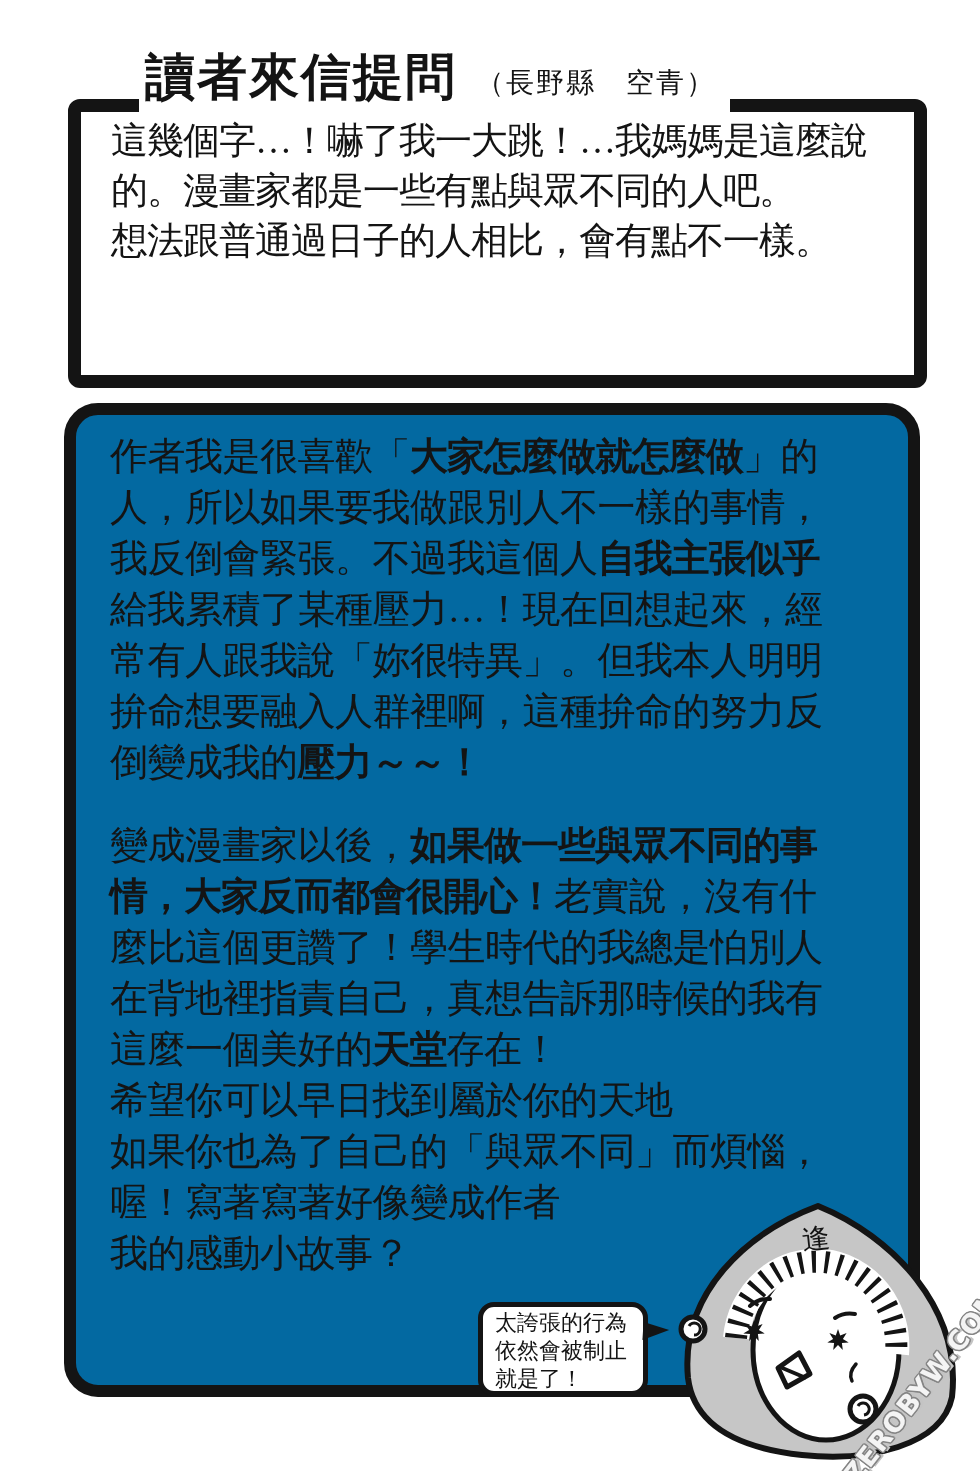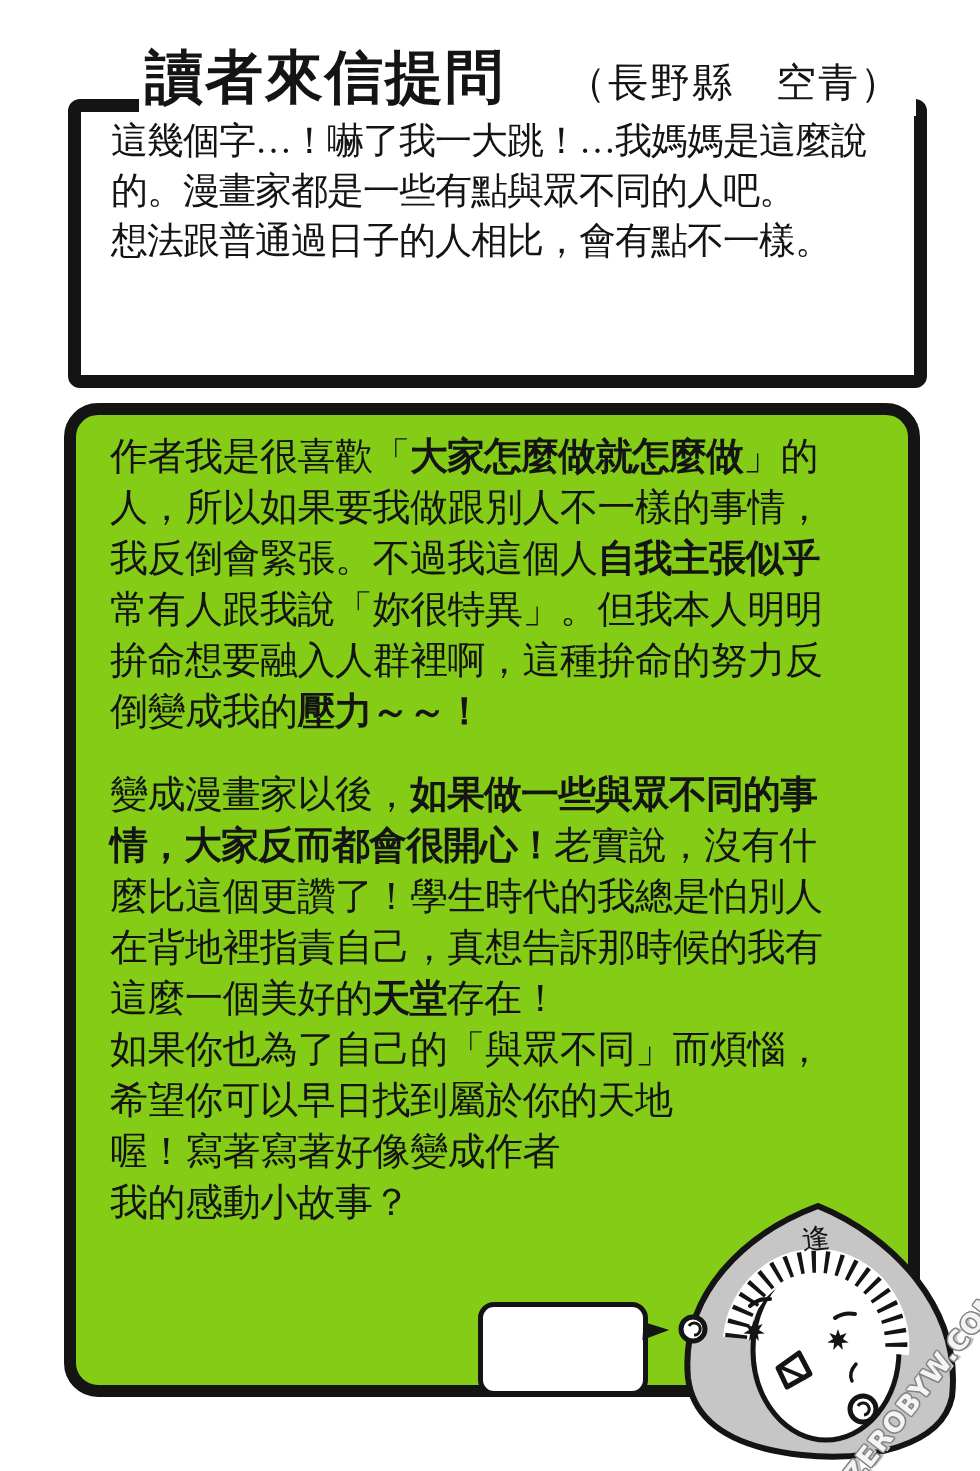--- a/index.html
+++ b/index.html
@@ -12,28 +12,28 @@
   
   .qbox {
     position:absolute; left:68px; top:99px; width:859px; height:289px;
     border:13px solid #141414; border-radius:12px; z-index:1; background:#fff;
   }
   .qtitle-row {
     position:absolute; left:58px; top:-70px; display:flex; align-items:flex-end;
     background:#fff; padding:0 14px 4px 6px; white-space:nowrap;
   }
   .pop { font-family:"DejaVu Sans","Liberation Sans",sans-serif; font-weight:900; }
-  .qtitle { font-size:58px; line-height:70px; letter-spacing:2px; }
-  .qattr  { font-size:40px; line-height:58px; margin-left:61px; letter-spacing:2px;text-align:right; }
+  .qtitle { font-size:50px; line-height:70px; letter-spacing:2px; }
+  .qattr  { font-size:28px; line-height:58px; margin-left:19px; letter-spacing:2px;text-align:right; }
   .qlines { position:absolute; left:30px; top:4px; right:6px; }
   .qline  { font-size:37px; line-height:50px; letter-spacing:-1px; white-space:nowrap; }
   
   .abox {
     position:absolute; left:64px; top:403px; width:856px; height:994px;
-    border:12px solid #141414; border-radius:34px; z-index:1; background:#84cc16;
+    border:12px solid #141414; border-radius:34px; z-index:1; background:#0369a1;
   }
   .alines { position:absolute; left:34px; top:16px; right:8px; }
   .apara + .apara { margin-top:32px; }
   .aline { font-size:38px; line-height:51px; letter-spacing:-0.5px; white-space:nowrap; }
   .aline .pop { letter-spacing:-1px; }
   
   .bubble {
     position:absolute; left:478px; top:1302px; width:170px; height:94px;
     background:#fff; border:5px solid #141414; border-radius:16px; z-index:4;
   }
@@ -73,39 +73,45 @@
         <div class="qline">想法跟普通過日子的人相比，會有點不一樣。</div>
       </div>
   </section>
 
   <section class="abox">
     <div class="alines">
         <div class="apara">
           <div class="aline"><span>作者我是很喜歡「</span><span class="pop">大家怎麼做就怎麼做</span><span>」的</span></div>
           <div class="aline"><span>人，所以如果要我做跟別人不一樣的事情，</span></div>
           <div class="aline"><span>我反倒會緊張。不過我這個人</span><span class="pop">自我主張似乎</span></div>
+          <div class="aline"><span>給我累積了某種壓力…！現在回想起來，經</span></div>
           <div class="aline"><span>常有人跟我說「妳很特異」。但我本人明明</span></div>
           <div class="aline"><span>拚命想要融入人群裡啊，這種拚命的努力反</span></div>
           <div class="aline"><span>倒變成我的</span><span class="pop">壓力～～！</span></div>
         </div>
         <div class="apara">
           <div class="aline"><span>變成漫畫家以後，</span><span class="pop">如果做一些與眾不同的事</span></div>
           <div class="aline"><span class="pop">情，大家反而都會很開心！</span><span>老實說，沒有什</span></div>
           <div class="aline"><span>麼比這個更讚了！學生時代的我總是怕別人</span></div>
           <div class="aline"><span>在背地裡指責自己，真想告訴那時候的我有</span></div>
           <div class="aline"><span>這麼一個美好的</span><span class="pop">天堂</span><span>存在！</span></div>
+          <div class="aline"><span>希望你可以早日找到屬於你的天地</span></div>
           <div class="aline"><span>如果你也為了自己的「與眾不同」而煩惱，</span></div>
-          <div class="aline"><span>希望你可以早日找到屬於你的天地</span></div>
           <div class="aline"><span>喔！寫著寫著好像變成作者</span></div>
           <div class="aline"><span>我的感動小故事？</span></div>
         </div>
       </div>
   </section>
 
   <div class="bubble">
+    <div class="bubble-lines">
+        <div class="bubble-line">太誇張的行為</div>
+        <div class="bubble-line">依然會被制止</div>
+        <div class="bubble-line">就是了！</div>
+      </div>
     <div class="bubble-pointer"></div>
   </div>
 
   <svg class="mascot" viewBox="0 0 312 281" xmlns="http://www.w3.org/2000/svg">
     <path d="M 22,188 C 14,102 82,42 152,16 C 226,46 296,118 286,207 C 276,256 202,272 136,265 C 72,258 28,236 22,188 Z" fill="#c6c6c6" stroke="#141414" stroke-width="6" stroke-linejoin="round"></path>
     <ellipse cx="160" cy="160" rx="73" ry="90" fill="#ffffff" stroke="#141414" stroke-width="5"></ellipse>
     <path d="M 70,148 A 80,84 0 0 1 230,164" fill="none" stroke="#ffffff" stroke-width="26"></path>
     <path d="M 70,148 A 80,84 0 0 1 230,164" fill="none" stroke="#141414" stroke-width="22" stroke-dasharray="4 9"></path>
     <text x="150" y="58" font-size="28" text-anchor="middle" fill="#141414" transform="rotate(-6 150 50)" font-family="Liberation Serif, serif">逢</text>
     <path d="M 84,116 Q 93,108 104,109" fill="none" stroke="#141414" stroke-width="4" stroke-linecap="round"></path>

